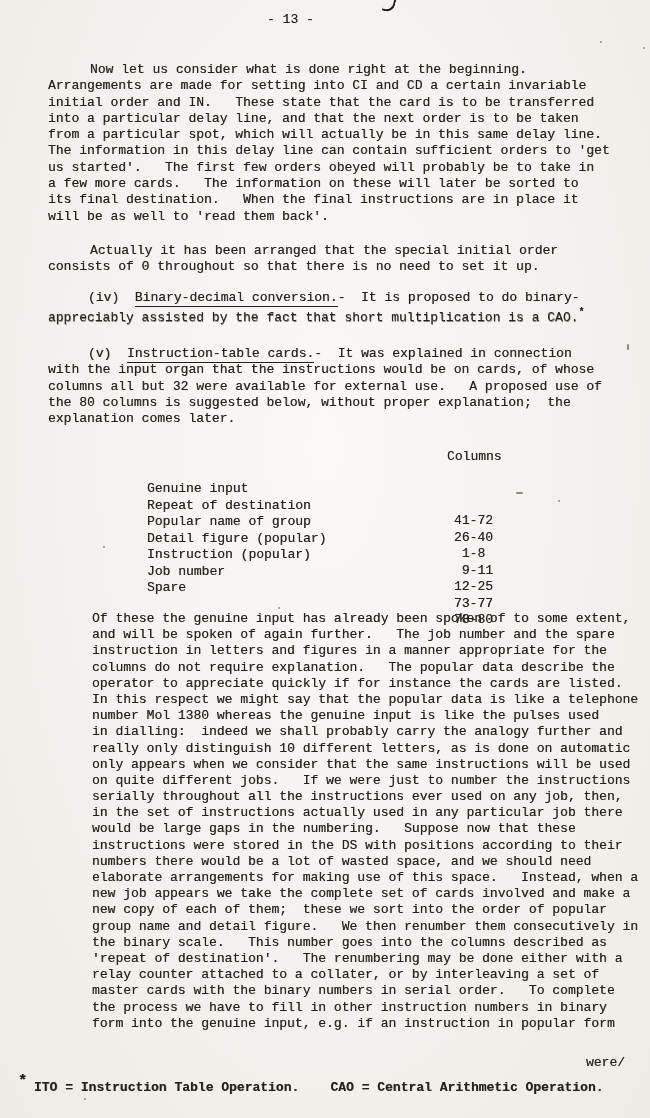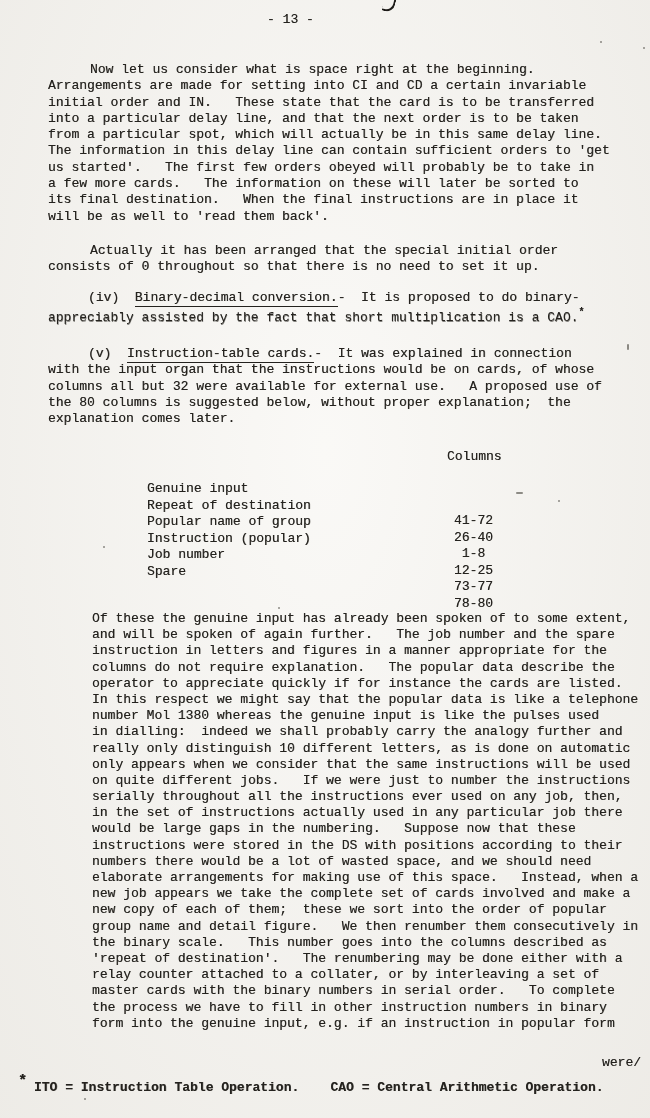--- a/index.html
+++ b/index.html
@@ -32,21 +32,21 @@
     top: -1px;
     letter-spacing: 0;
   }
   .pageno { position: absolute; left: 267px; top: 12px; white-space: pre; }
   .colhdr { position: absolute; left: 447px; top: 449px; }
   .ctable { position: absolute; left: 0; top: 481px; width: 650px; }
   .trow { position: relative; height: 16.5px; line-height: 16.5px; }
   .tlabel { position: absolute; left: 147px; white-space: pre; }
   .tval  { position: absolute; left: 454px; white-space: pre; margin-top: 32px; }
   .p5 .tline { height: 16.2px; line-height: 16.2px; }
-  .catchword { position: absolute; left: 586px; top: 1055px; white-space: pre; margin-left: 16px; }
+  .catchword { position: absolute; left: 586px; top: 1055px; white-space: pre; }
   .footnote {
     position: absolute; left: 18px; top: 1079px;
     font-weight: bold; white-space: pre;
   }
   .footnote .fstar {
     font-size: 15px; position: relative; top: -6px; margin-right: 7px;
     text-shadow: 0.6px 0.3px 0 rgba(36,34,30,0.8);
   }
   
   .mark-top {
@@ -70,21 +70,21 @@
   <div class="speck" style="left:627px;top:344px;width:2px;height:6px;"></div>
   <div class="speck" style="left:516px;top:492px;width:7px;height:2px;"></div>
   <div class="speck" style="left:558px;top:500px;width:2px;height:2px;"></div>
   <div class="speck" style="left:103px;top:546px;width:2px;height:2px;"></div>
   <div class="speck" style="left:278px;top:607px;width:2px;height:2px;"></div>
   <div class="speck" style="left:84px;top:1098px;width:2px;height:2px;"></div>
 
   <div class="pageno">- 13 -</div>
 
   <div class="para indent" style="top:62px;">
-      <div class="tline">Now let us consider what is space right at the beginning.</div>
+      <div class="tline">Now let us consider what is done right at the beginning.</div>
       <div class="tline">Arrangements are made for setting into CI and CD a certain invariable</div>
       <div class="tline">initial order and IN.   These state that the card is to be transferred</div>
       <div class="tline">into a particular delay line, and that the next order is to be taken</div>
       <div class="tline">from a particular spot, which will actually be in this same delay line.</div>
       <div class="tline">The information in this delay line can contain sufficient orders to 'get</div>
       <div class="tline">us started'.   The first few orders obeyed will probably be to take in</div>
       <div class="tline">a few more cards.   The information on these will later be sorted to</div>
       <div class="tline">its final destination.   When the final instructions are in place it</div>
       <div class="tline">will be as well to 'read them back'.</div>
     </div>
@@ -116,20 +116,24 @@
         <span class="tlabel">Genuine input</span>
         <span class="tval">41-72</span>
       </div>
     <div class="trow">
         <span class="tlabel">Repeat of destination</span>
         <span class="tval">26-40</span>
       </div>
     <div class="trow">
         <span class="tlabel">Popular name of group</span>
         <span class="tval"> 1-8</span>
+      </div>
+    <div class="trow">
+        <span class="tlabel">Detail figure (popular)</span>
+        <span class="tval"> 9-11</span>
       </div>
     <div class="trow">
         <span class="tlabel">Instruction (popular)</span>
         <span class="tval">12-25</span>
       </div>
     <div class="trow">
         <span class="tlabel">Job number</span>
         <span class="tval">73-77</span>
       </div>
     <div class="trow">

